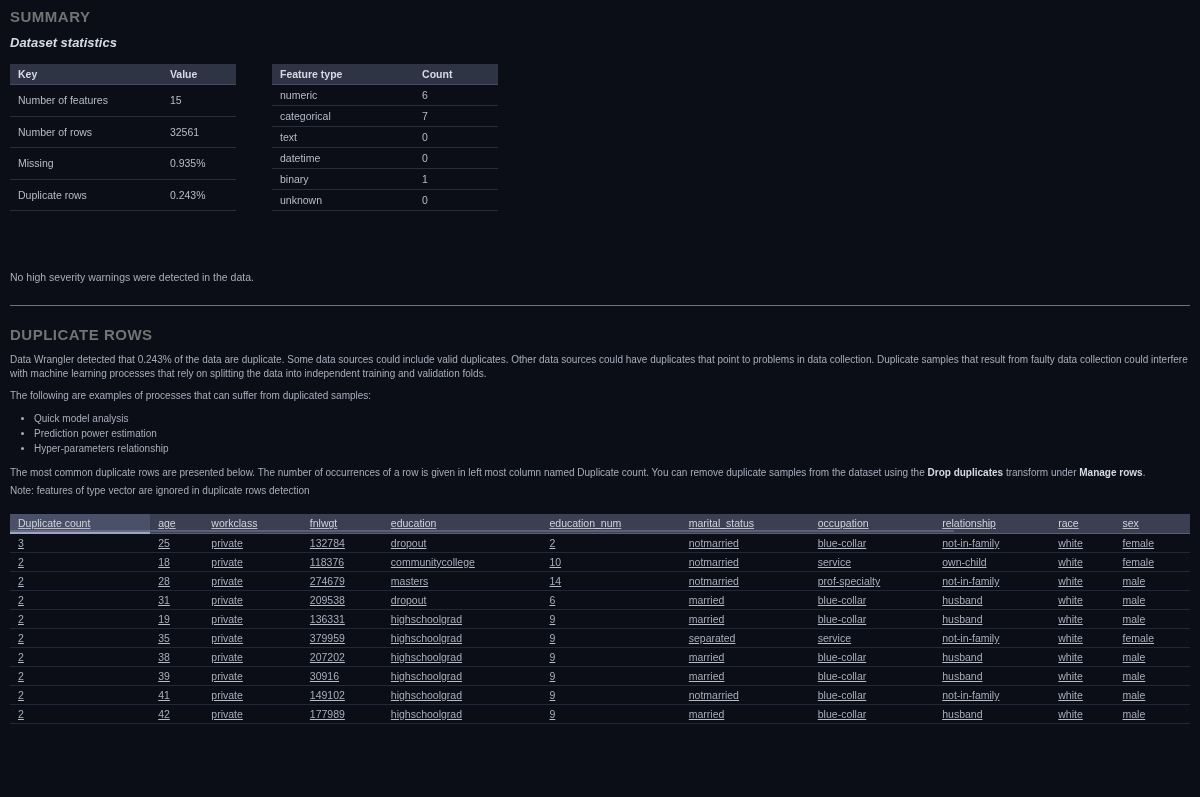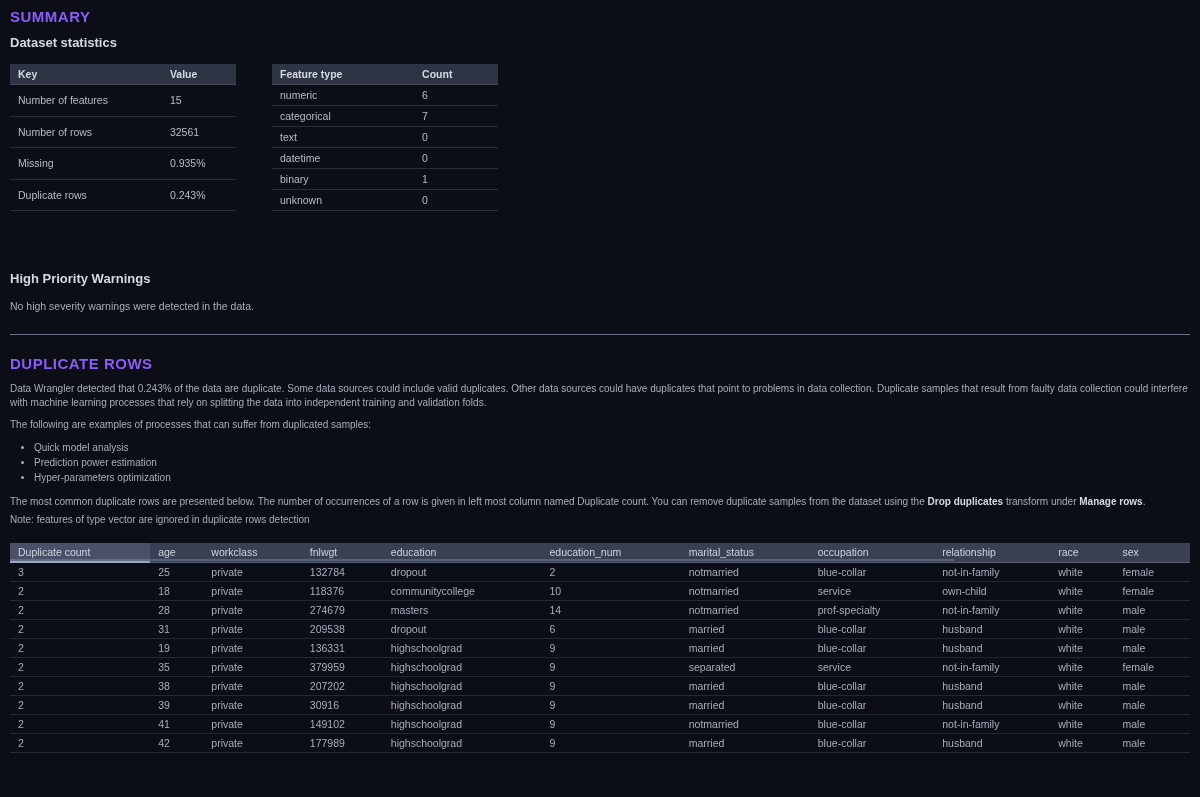--- a/index.html
+++ b/index.html
@@ -7,31 +7,32 @@
     background: #0b0d17;
     color: #b8bcc8;
     font-family: "Amazon Ember", -apple-system, BlinkMacSystemFont, "Segoe UI", Arial, sans-serif;
     font-size: 11px;
     width: 1200px;
     height: 797px;
     overflow: hidden;
     padding: 8px 10px;
   }
   h2.section-title {
-    color: #8b5cf6;
+    color: #737373;
     font-size: 15px;
     font-weight: 700;
     letter-spacing: 0.5px;
     margin-bottom: 10px;
   }
   h3.subheading {
     color: #d5d9e4;
     font-size: 13px;
     font-weight: 700;
     margin-bottom: 14px;
+    font-style: italic;
   }
   .tables-row {
     display: flex;
     gap: 36px;
     margin-bottom: 60px;
   }
   table.stat-table {
     border-collapse: collapse;
     width: 226px;
   }
@@ -79,20 +80,21 @@
   }
   .dup-note b { color: #d5d9e4; font-weight: 700; }
   .dup-table-wrap {
     margin-top: 16px;
     overflow-x: auto;
   }
   table.dup-table {
     border-collapse: collapse;
     width: 100%;
     min-width: 1180px;
+    text-decoration: underline;
   }
   table.dup-table thead th {
     background: #3a3f52;
     color: #d0d4e0;
     font-weight: 400;
     font-size: 10.5px;
     text-align: left;
     padding: 3px 8px;
     border-bottom: 1px solid #5a5f74;
     white-space: nowrap;
@@ -185,33 +187,32 @@
         </tr>
         <tr>
           <td>unknown</td>
           <td>0</td>
         </tr>
       </tbody>
   </table>
 </div>
 
 <div class="warnings-block">
-  <h3 class="subheading">High Priority Warnings</h3>
   <p>No high severity warnings were detected in the data.</p>
 </div>
 
 <hr class="divider">
 
 <h2 class="section-title">DUPLICATE ROWS</h2>
 <p class="dup-desc">Data Wrangler detected that 0.243% of the data are duplicate. Some data sources could include valid duplicates. Other data sources could have duplicates that point to problems in data collection. Duplicate samples that result from faulty data collection could interfere with machine learning processes that rely on splitting the data into independent training and validation folds.</p>
 <p class="dup-desc">The following are examples of processes that can suffer from duplicated samples:</p>
 <ul class="bullets" id="dup-bullets">
     <li>Quick model analysis</li>
     <li>Prediction power estimation</li>
-    <li>Hyper-parameters optimization</li>
+    <li>Hyper-parameters relationship</li>
   </ul>
 <p class="dup-note">
   <span>The most common duplicate rows are presented below. The number of occurrences of a row is given in left most column named Duplicate count. You can remove duplicate samples from the dataset using the </span><b>Drop duplicates</b><span> transform under </span><b>Manage rows</b><span>.</span>
 </p>
 <p class="dup-note">Note: features of type vector are ignored in duplicate rows detection</p>
 
 <div class="dup-table-wrap scrollbar-hint">
   <table class="dup-table">
     <thead>
         <tr id="dup-head">

